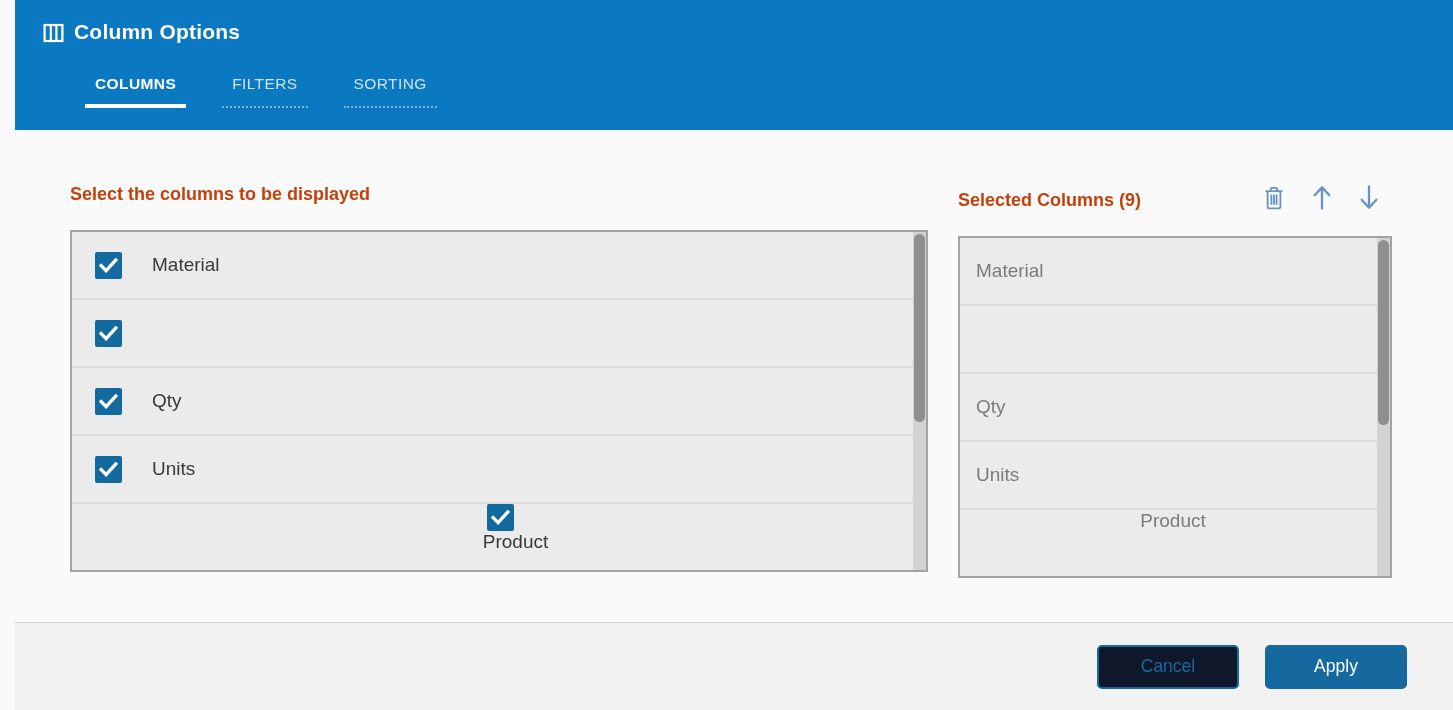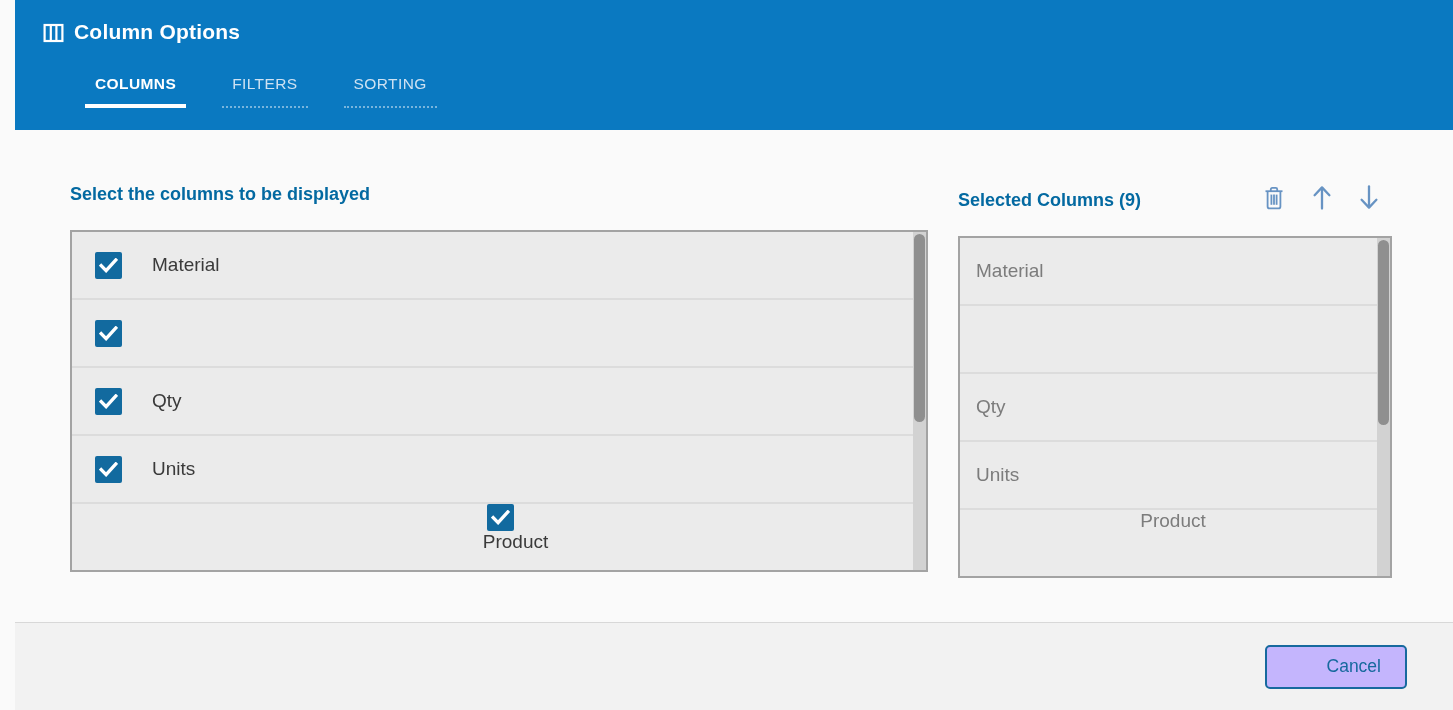--- a/index.html
+++ b/index.html
@@ -50,21 +50,21 @@
 
   
   .content {
     flex: 1 1 auto;
     display: flex;
     padding: 0 61px 0 55px;
     gap: 30px;
     background: #fafafa;
   }
   .panel-heading {
-    font-size: 18px; font-weight: 600; color: #0369a1;
+    font-size: 18px; font-weight: 600; color: #c2410c;
     margin-top: 54px;
   }
   .left-panel { flex: 1 1 auto; min-width: 0; }
   .right-panel { flex: 0 0 434px; width: 434px; }
   .right-head-row {
     display: flex; align-items: flex-end; justify-content: space-between;
     margin-top: 54px;
   }
   .right-head-row .panel-heading { margin-top: 0; }
   .action-icons { display: flex; align-items: center; gap: 25px; padding-right: 12px; }
@@ -126,24 +126,23 @@
   }
   .btn {
     height: 44px; min-width: 142px;
     border-radius: 5px;
     font-size: 17.5px;
     font-family: "Liberation Sans", sans-serif;
     cursor: pointer;
     padding: 0 24px;
   }
   .btn.secondary {
-    background: #c4b5fd;
+    background: #0f172a;
     border: 2px solid #17699e;
     color: #17699e;
-    text-align: right;
   }
   .btn.primary {
     background: #15699e;
     border: 2px solid #15699e;
     color: #ffffff;
   }
 </style>
 </head>
 <body>
 
@@ -275,15 +274,16 @@
         <div class="sbar">
           <div class="sthumb" style="height:185px;"></div>
         </div>
       </div>
     </section>
 
   </main>
 
   <footer class="footer">
     <button class="btn secondary">Cancel</button>
+    <button class="btn primary">Apply</button>
   </footer>
 
 </div>
 
 </body></html>

